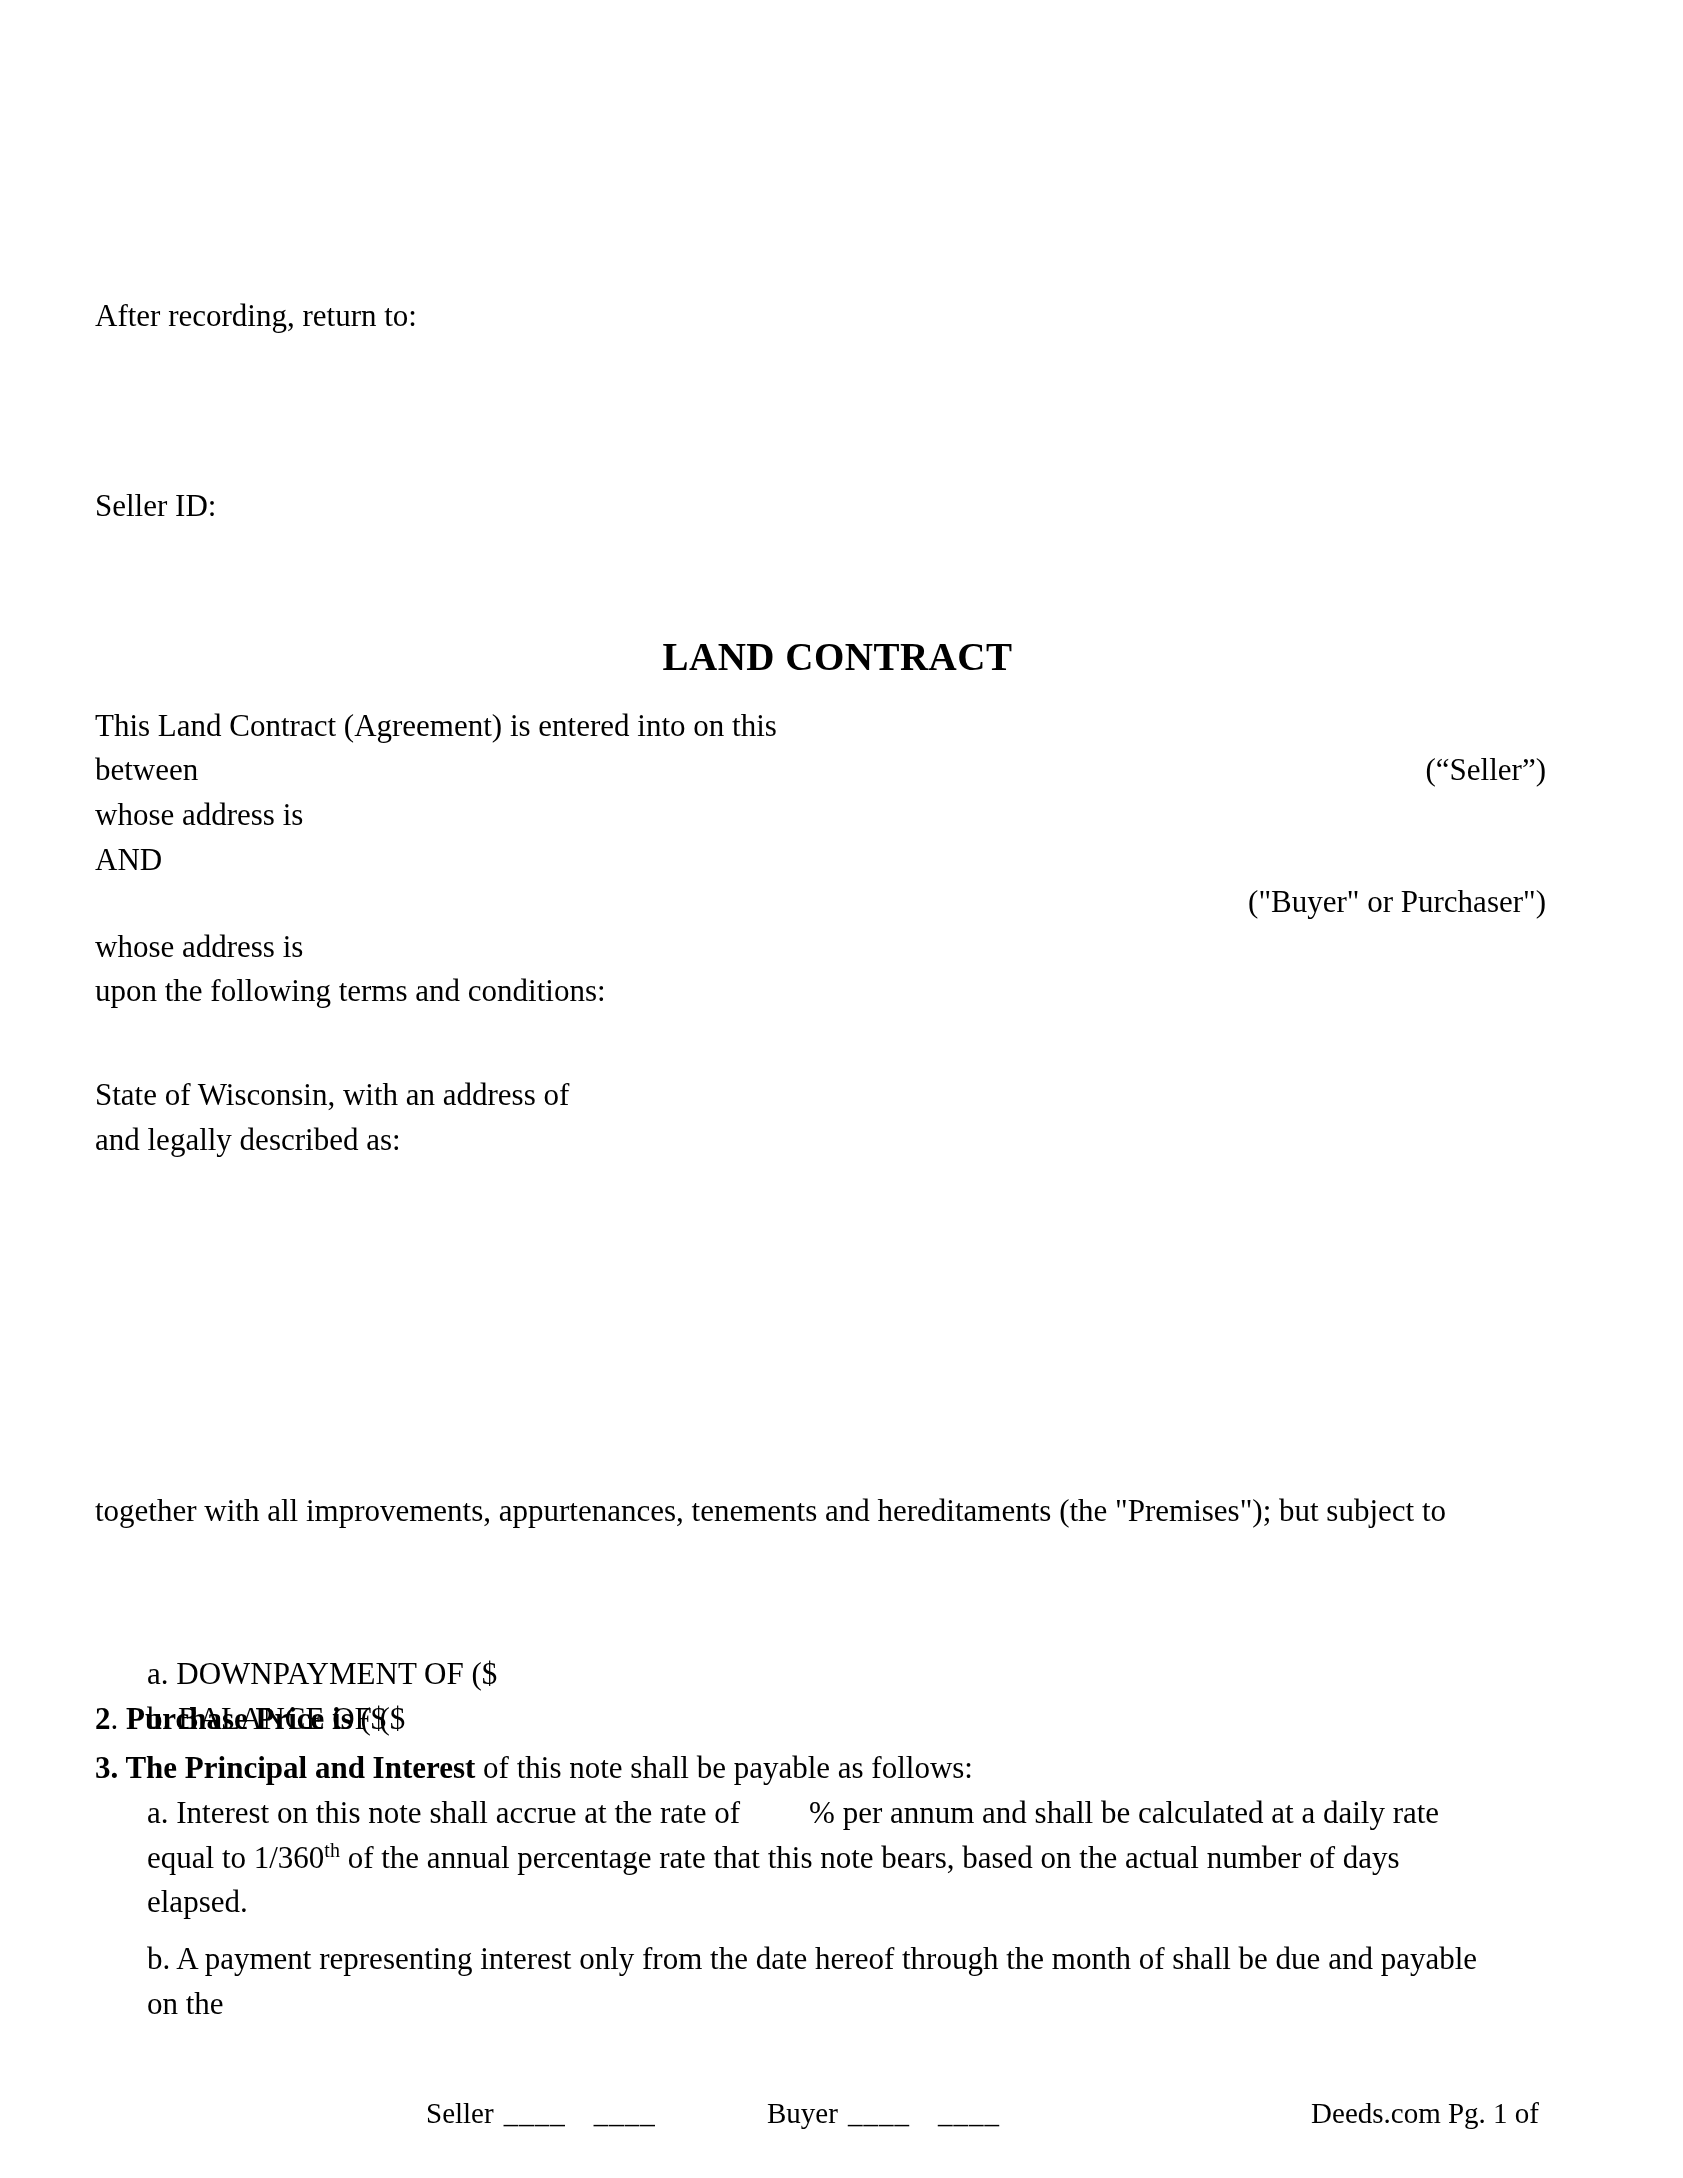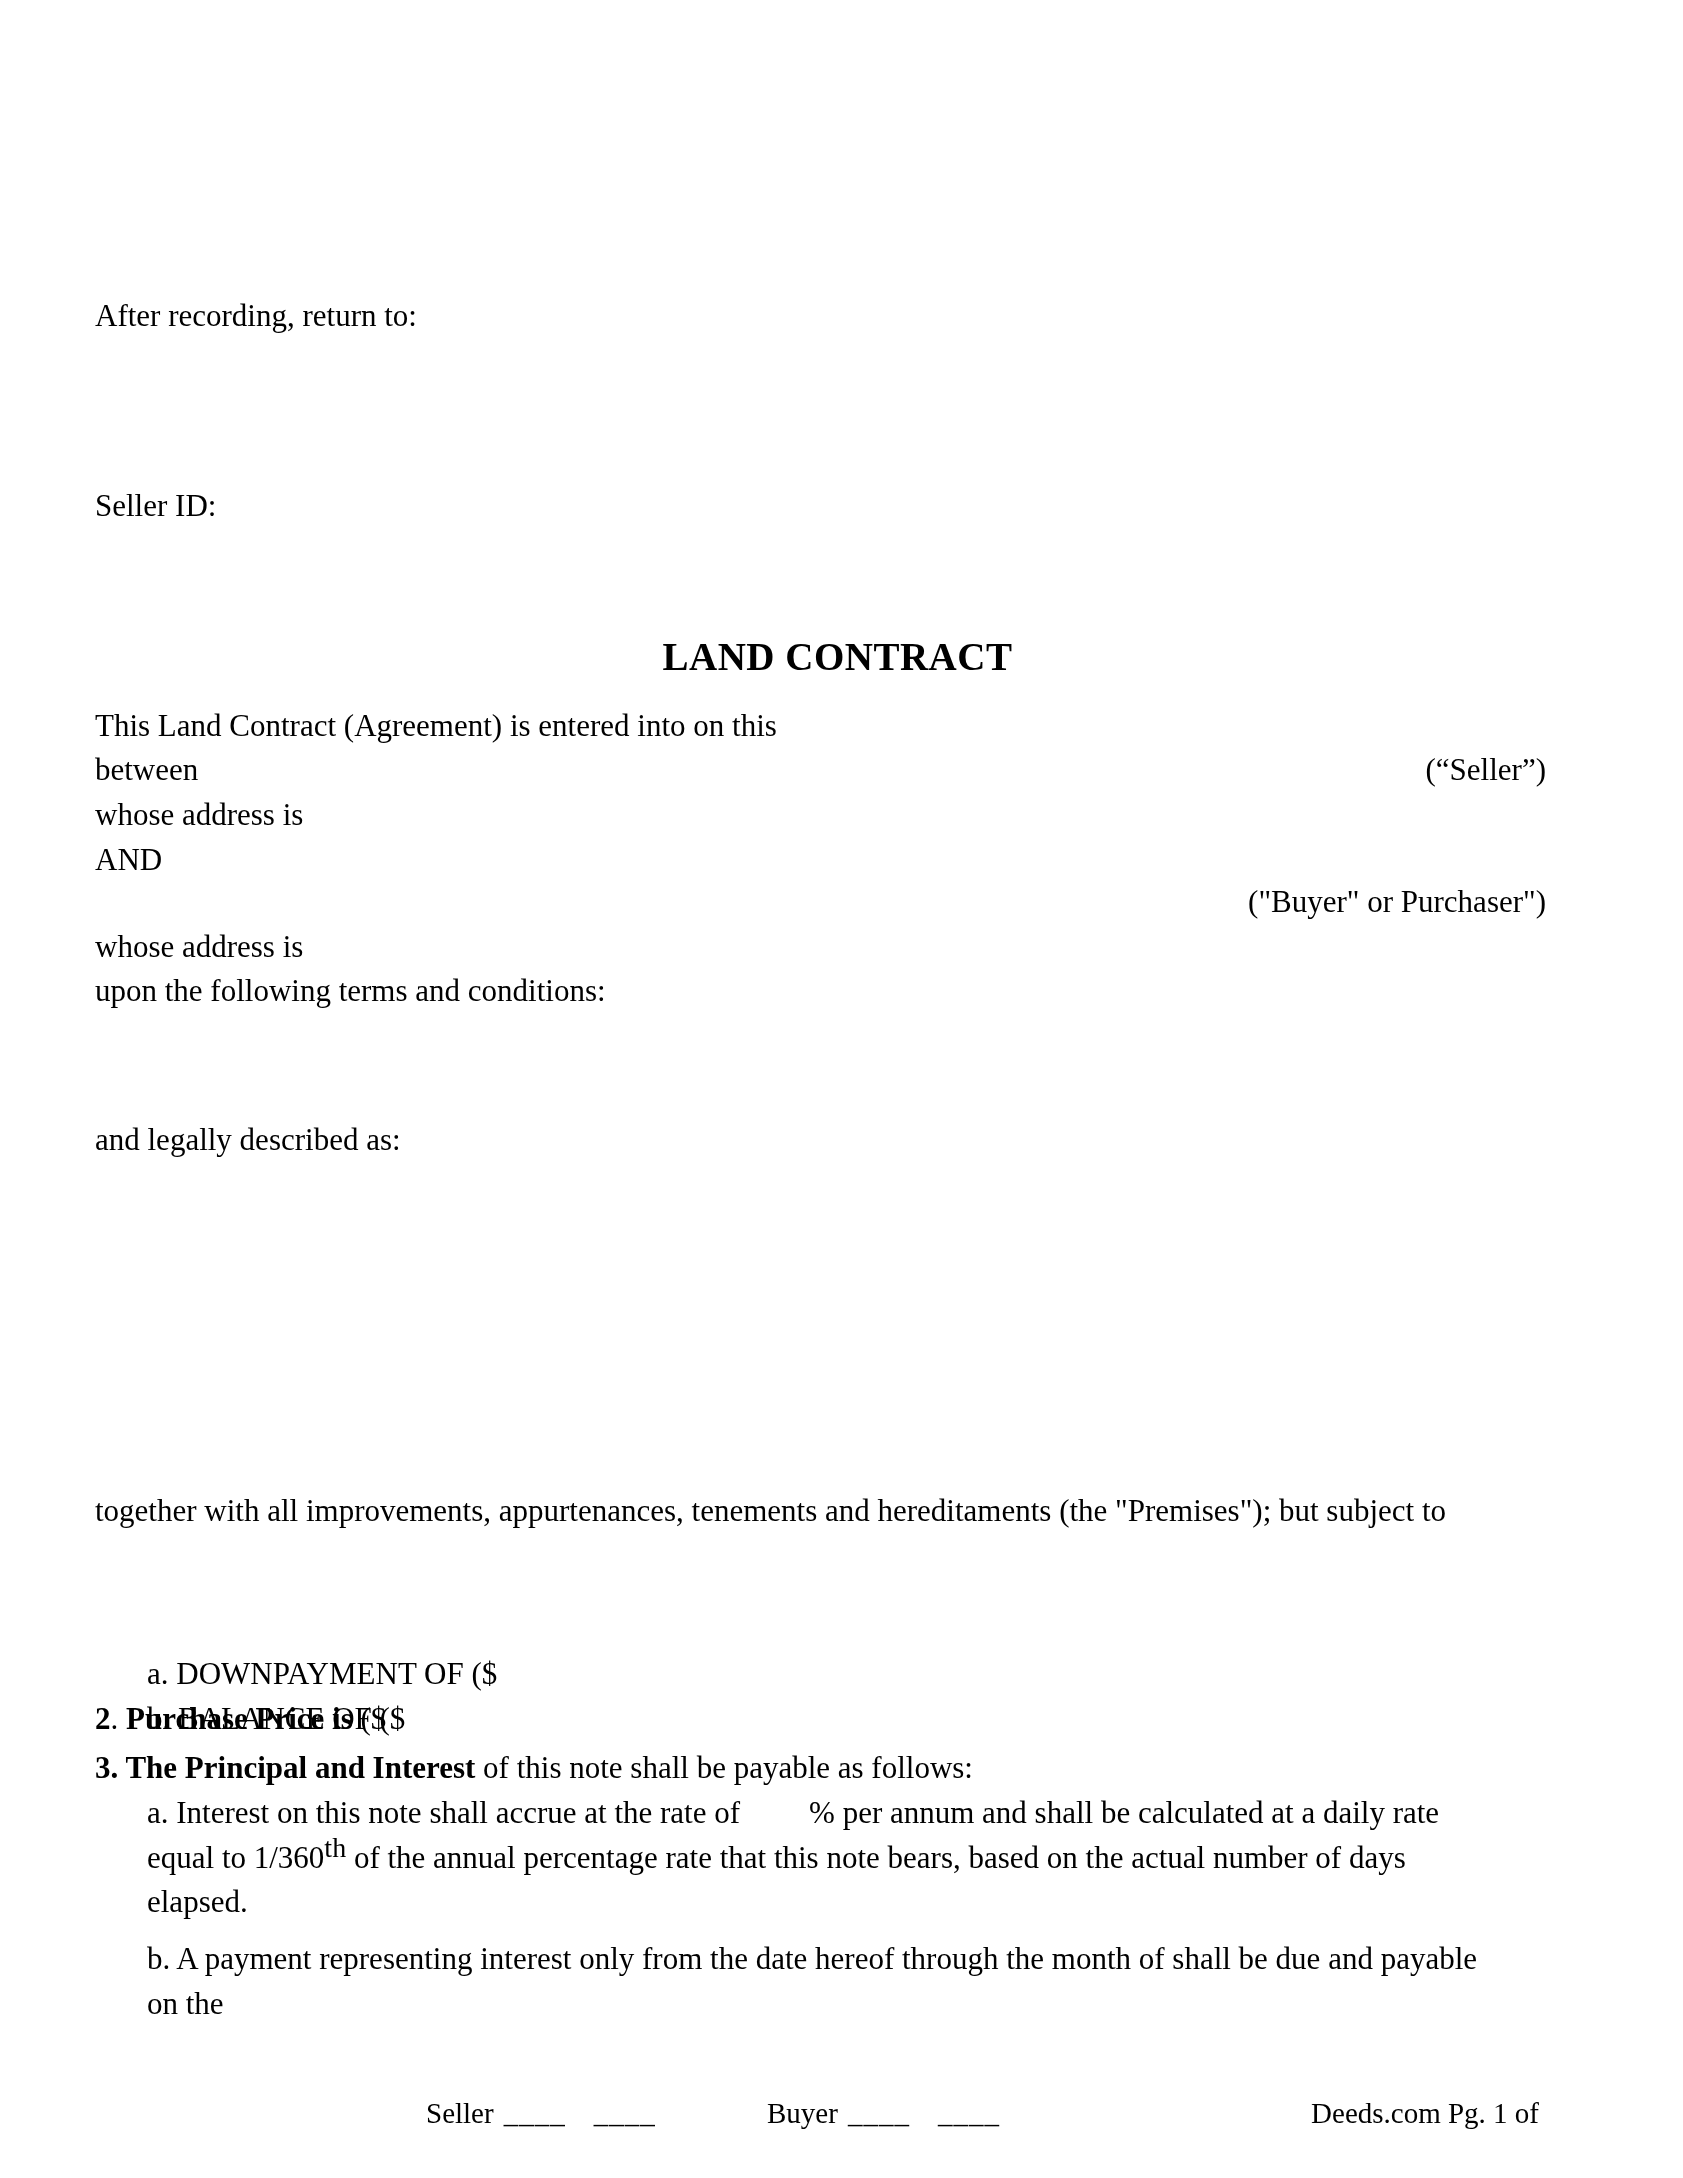--- a/index.html
+++ b/index.html
@@ -42,21 +42,21 @@
     font-weight: bold;
     font-size: 39px;
     line-height: 45px;
     letter-spacing: 0.5px;
   }
   .gap70 {
     display: inline-block;
     width: 69px;
   }
   sup.sup {
-    font-size: 28px;
+    font-size: 20px;
     vertical-align: super;
     line-height: 0;
   }
   .footer-item {
     position: absolute;
     font-size: 29px;
     line-height: 40px;
     white-space: pre;
   }
   .blank-underscores {
@@ -85,20 +85,21 @@
 
   <div class="line left-margin" style="top:703px">This Land Contract (Agreement) is entered into on this</div>
   <div class="line left-margin" style="top:747px">between</div>
   <div class="right-tag" style="top:747px">(“Seller”)</div>
   <div class="line left-margin" style="top:792px">whose address is</div>
   <div class="line left-margin" style="top:837px">AND</div>
   <div class="right-tag" style="top:879px">("Buyer" or Purchaser")</div>
   <div class="line left-margin" style="top:924px">whose address is</div>
   <div class="line left-margin" style="top:968px">upon the following terms and conditions:</div>
 
+  <div class="line left-margin" style="top:1072px">State of Wisconsin, with an address of</div>
   <div class="line left-margin" style="top:1117px">and legally described as:</div>
 
   <div class="legal-desc-blank"></div>
 
   <div class="line left-margin" style="top:1488px">together with all improvements, appurtenances, tenements and hereditaments (the "Premises"); but subject to</div>
 
   <div class="line left-margin" style="top:1696px"><span class="bold">2</span><span>. </span><span class="bold">Purchase Price is</span><span> ($</span></div>
   <div class="line indent" style="top:1651px">a. DOWNPAYMENT OF ($</div>
   <div class="line indent" style="top:1696px">b. BALANCE OF ($</div>
 

